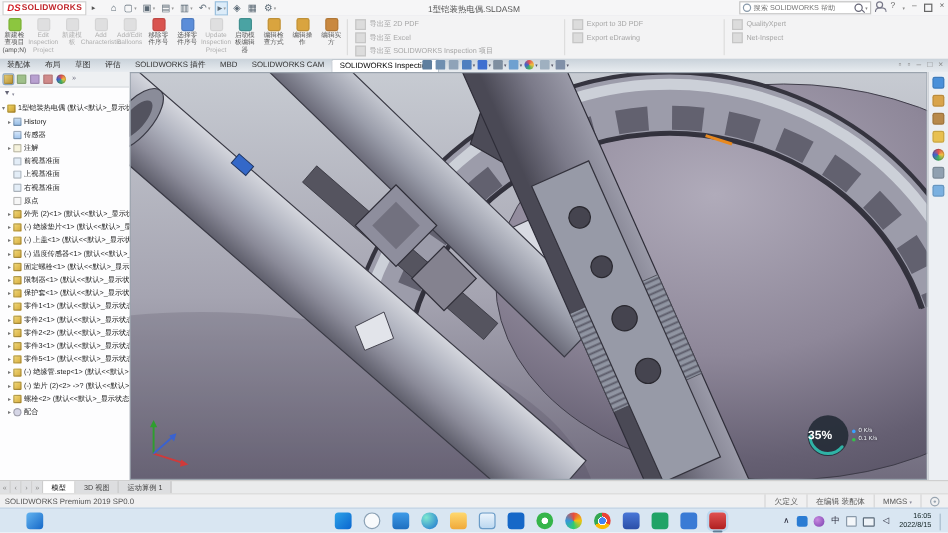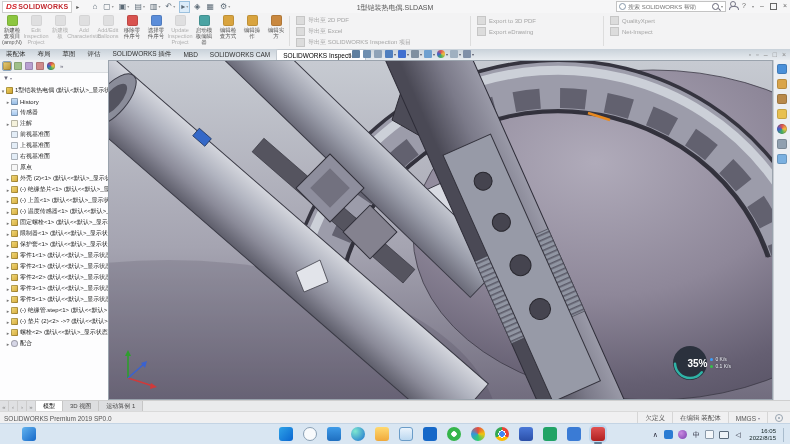--- a/index.html
+++ b/index.html
@@ -70,21 +70,21 @@
 .tico[data-icon="sensor-folder"]{background:linear-gradient(#dbeafc,#9cc2ec)}
 .tico[data-icon="annotations"]{background:#f5f2dc}
 .tico[data-icon="plane"]{background:#e3edf7}
 .tico[data-icon="origin"]{background:#f6f6f6}
 .tico[data-icon="part"]{background:linear-gradient(135deg,#f4dc7e,#d3a838)}
 .tico[data-icon="mates"]{background:#d6d6e6;border-radius:50%}
 
 .viewport{position:absolute;left:108px;top:0;width:665px;height:340px;overflow:hidden}
 .viewport svg{position:absolute;inset:0;display:block}
 .netbadge{position:absolute;right:42px;bottom:20px;display:flex;align-items:center;gap:3px}
-.ncirc{width:34px;height:34px;border-radius:50%;background:rgba(37,44,55,.92);position:relative;display:flex;align-items:center;justify-content:flex-end}
+.ncirc{width:34px;height:34px;border-radius:50%;background:rgba(37,44,55,.92);position:relative;display:flex;align-items:center;justify-content:flex-start}
 .ncirc svg{position:absolute;inset:0}
 .nval{font-size:10px;font-weight:bold;color:#fff;z-index:1}
 .nrows{display:flex;flex-direction:column;gap:2px}
 .nrow{display:flex;align-items:center;gap:2px;font-size:5px;line-height:5px;color:#eef2f7;text-shadow:0 0 2px rgba(0,0,0,.6)}
 .ndot{width:3px;height:3px;border-radius:50%}
 
 .taskpane{position:absolute;right:0;top:0;width:17px;height:340px;background:#eceff3;border-left:1px solid #c8cdd3;display:flex;flex-direction:column;align-items:center;padding-top:4px;gap:5px;box-sizing:border-box}
 .tpi{width:10px;height:10px;border-radius:2px;box-shadow:inset 0 0 0 1px rgba(0,0,0,.15)}
 
 .modeltabs{position:absolute;top:400px;left:0;right:0;height:11px;background:#eaebec;border-top:1px solid #cfcfcf;display:flex;align-items:stretch}

